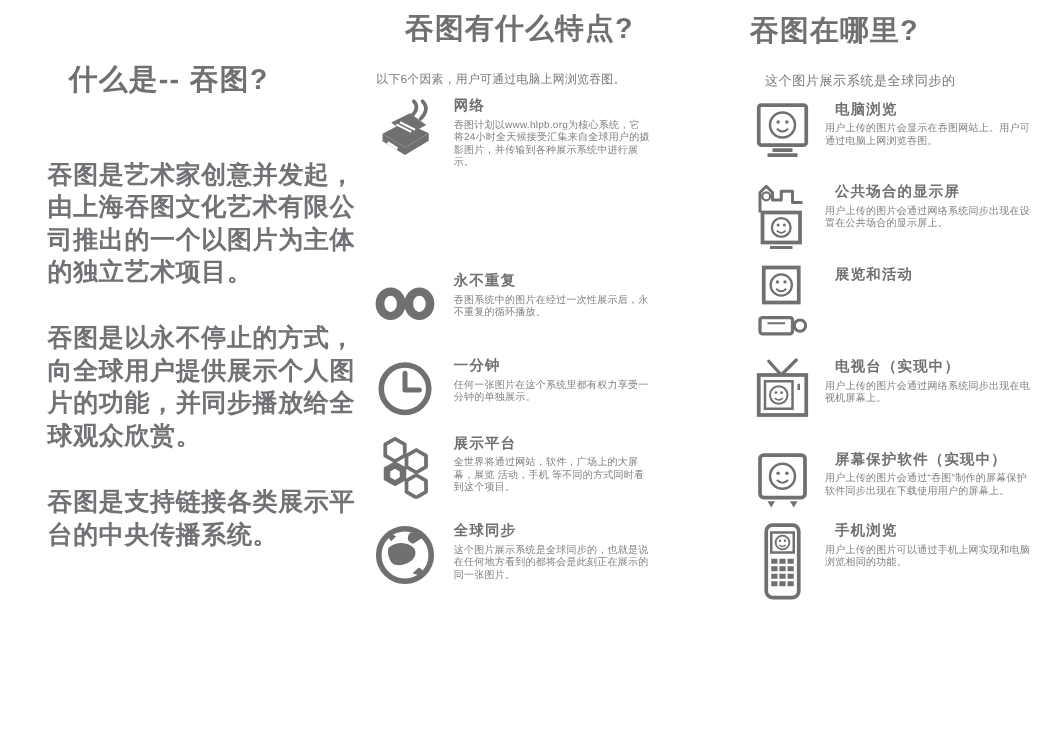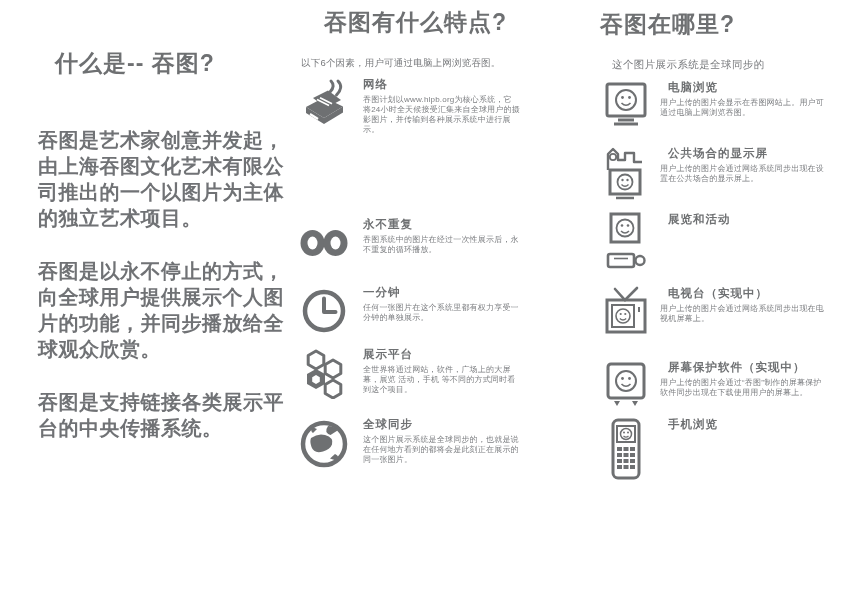--- a/index.html
+++ b/index.html
@@ -264,17 +264,18 @@
               <rect x="15.5" y="42" width="5" height="4"></rect>
               <rect x="22" y="42" width="5" height="4"></rect>
             <rect x="9" y="48" width="5" height="4"></rect>
               <rect x="15.5" y="48" width="5" height="4"></rect>
               <rect x="22" y="48" width="5" height="4"></rect>
           </g>
         </svg>
       </div>
       <div class="txt">
         <div class="item-title">手机浏览</div>
+        <div class="item-body">用户上传的图片可以通过手机上网实现和电脑浏览相同的功能。</div>
       </div>
     </div>
   </div>
 
 </div>
 
 </body></html>

